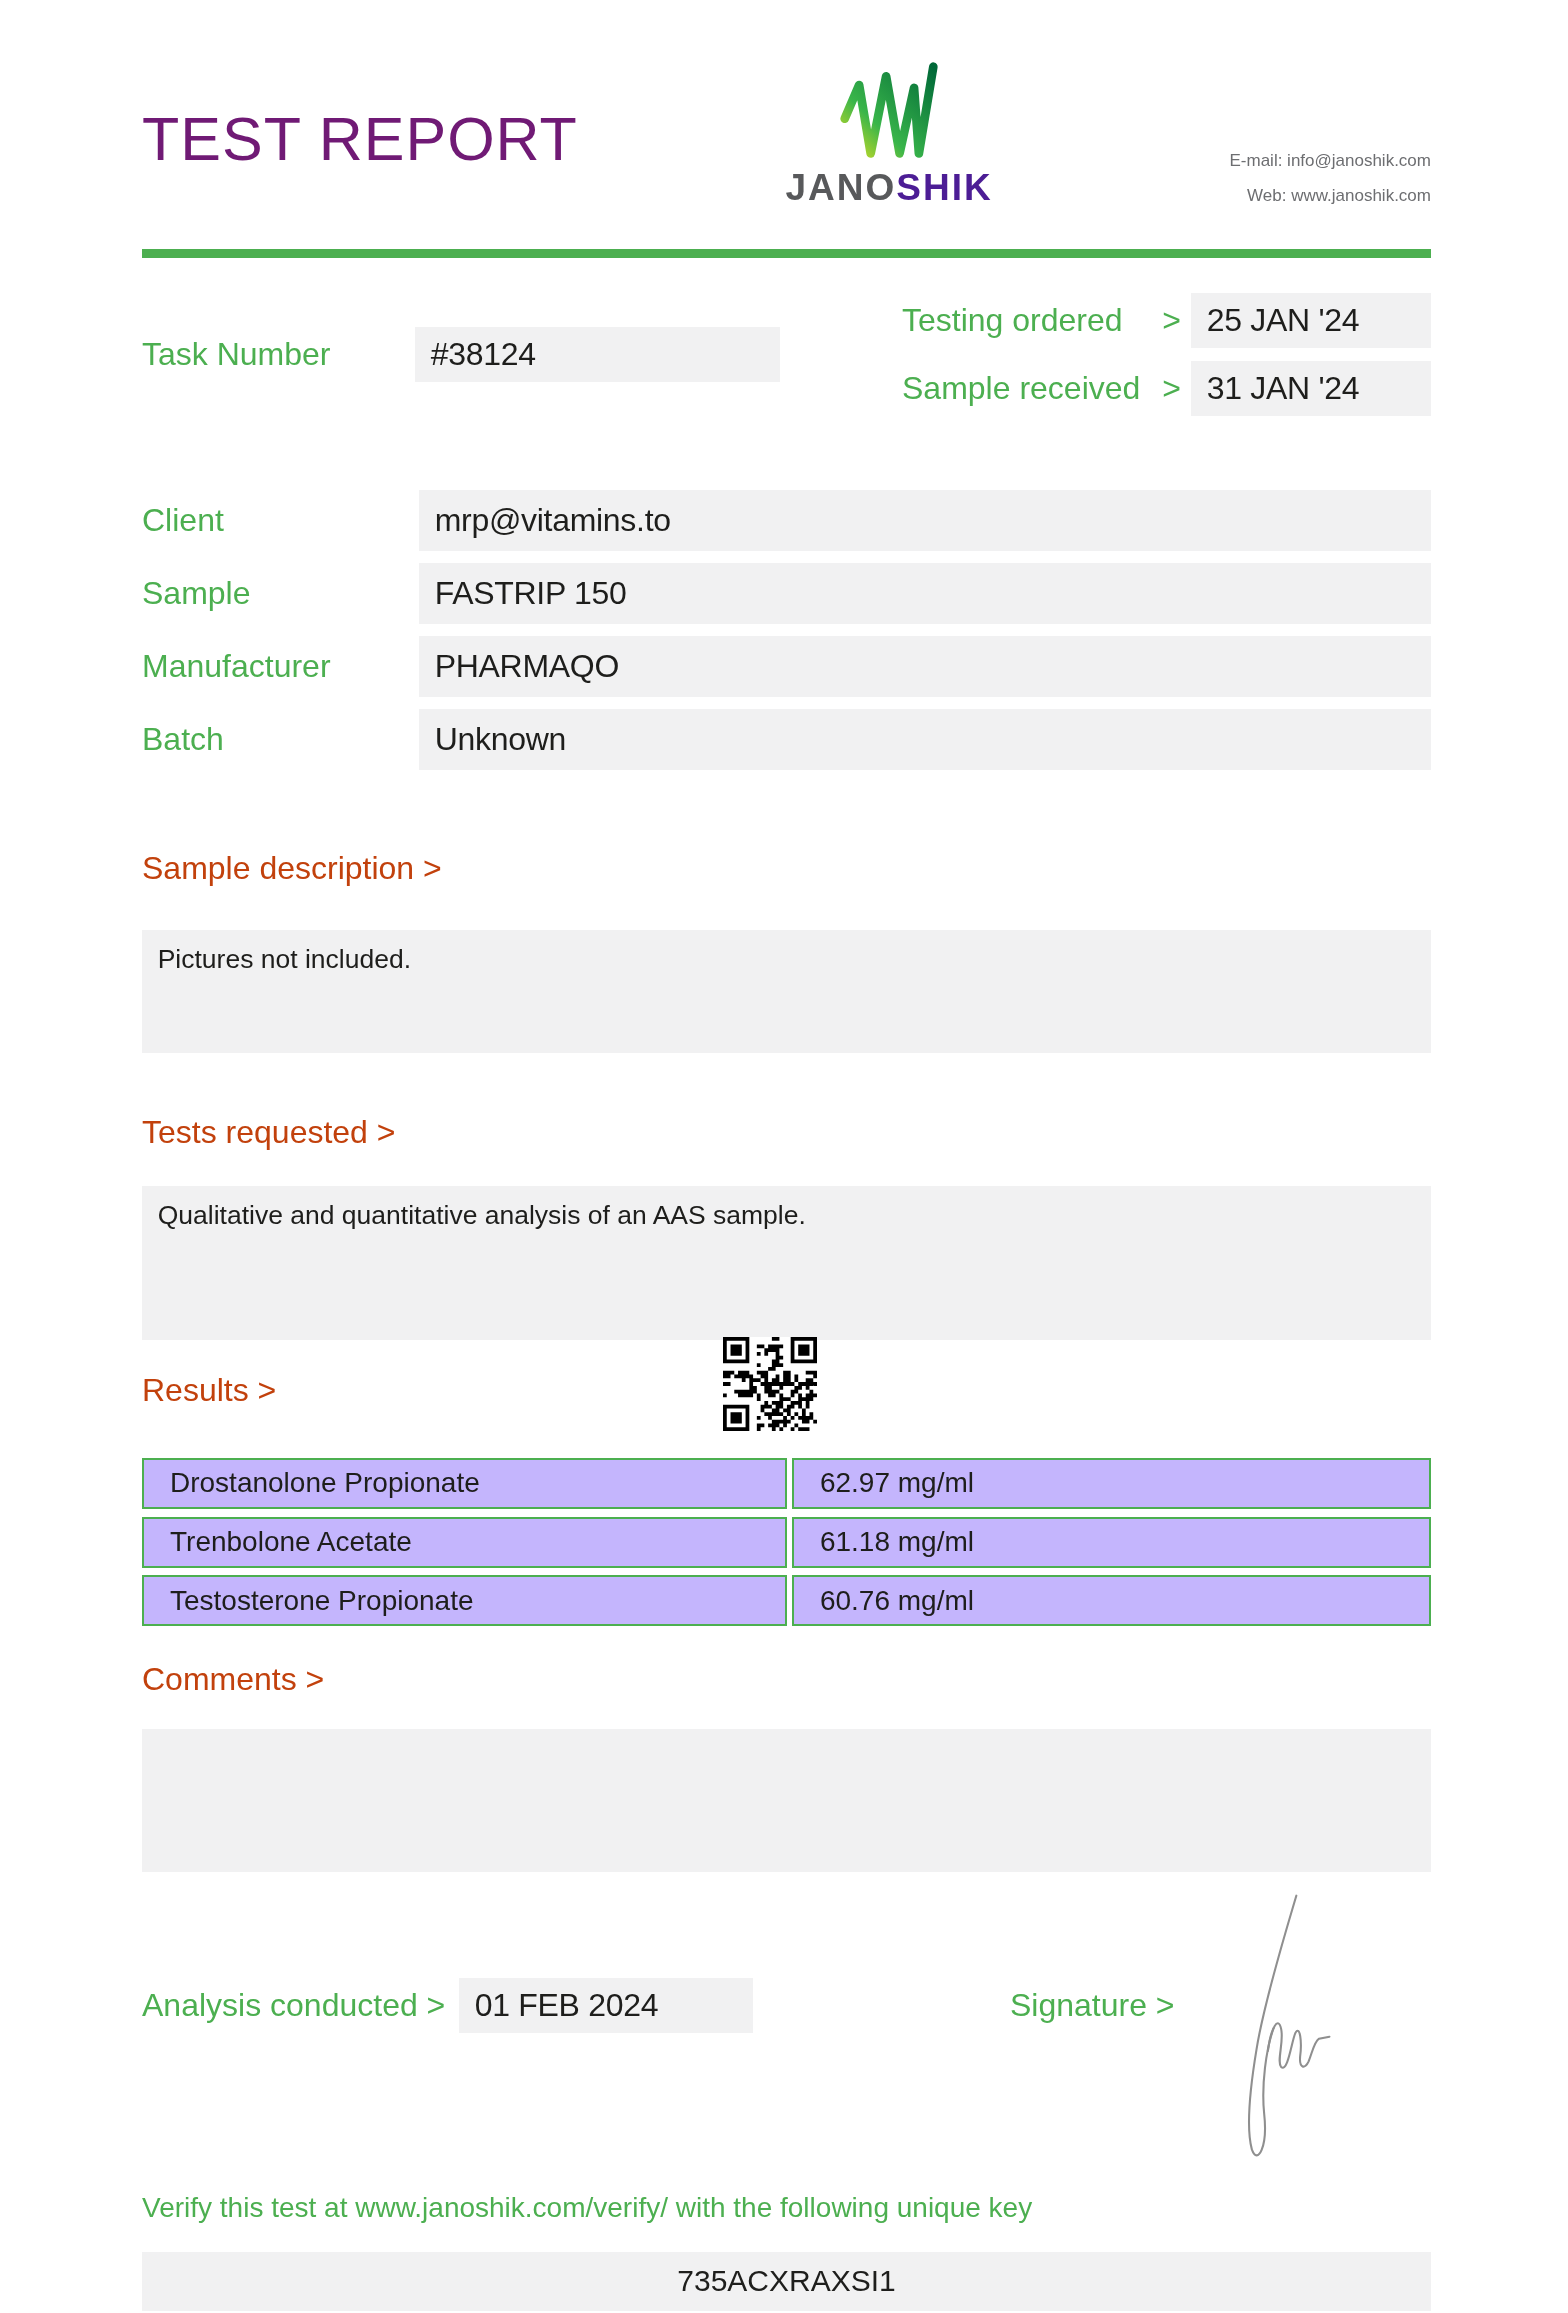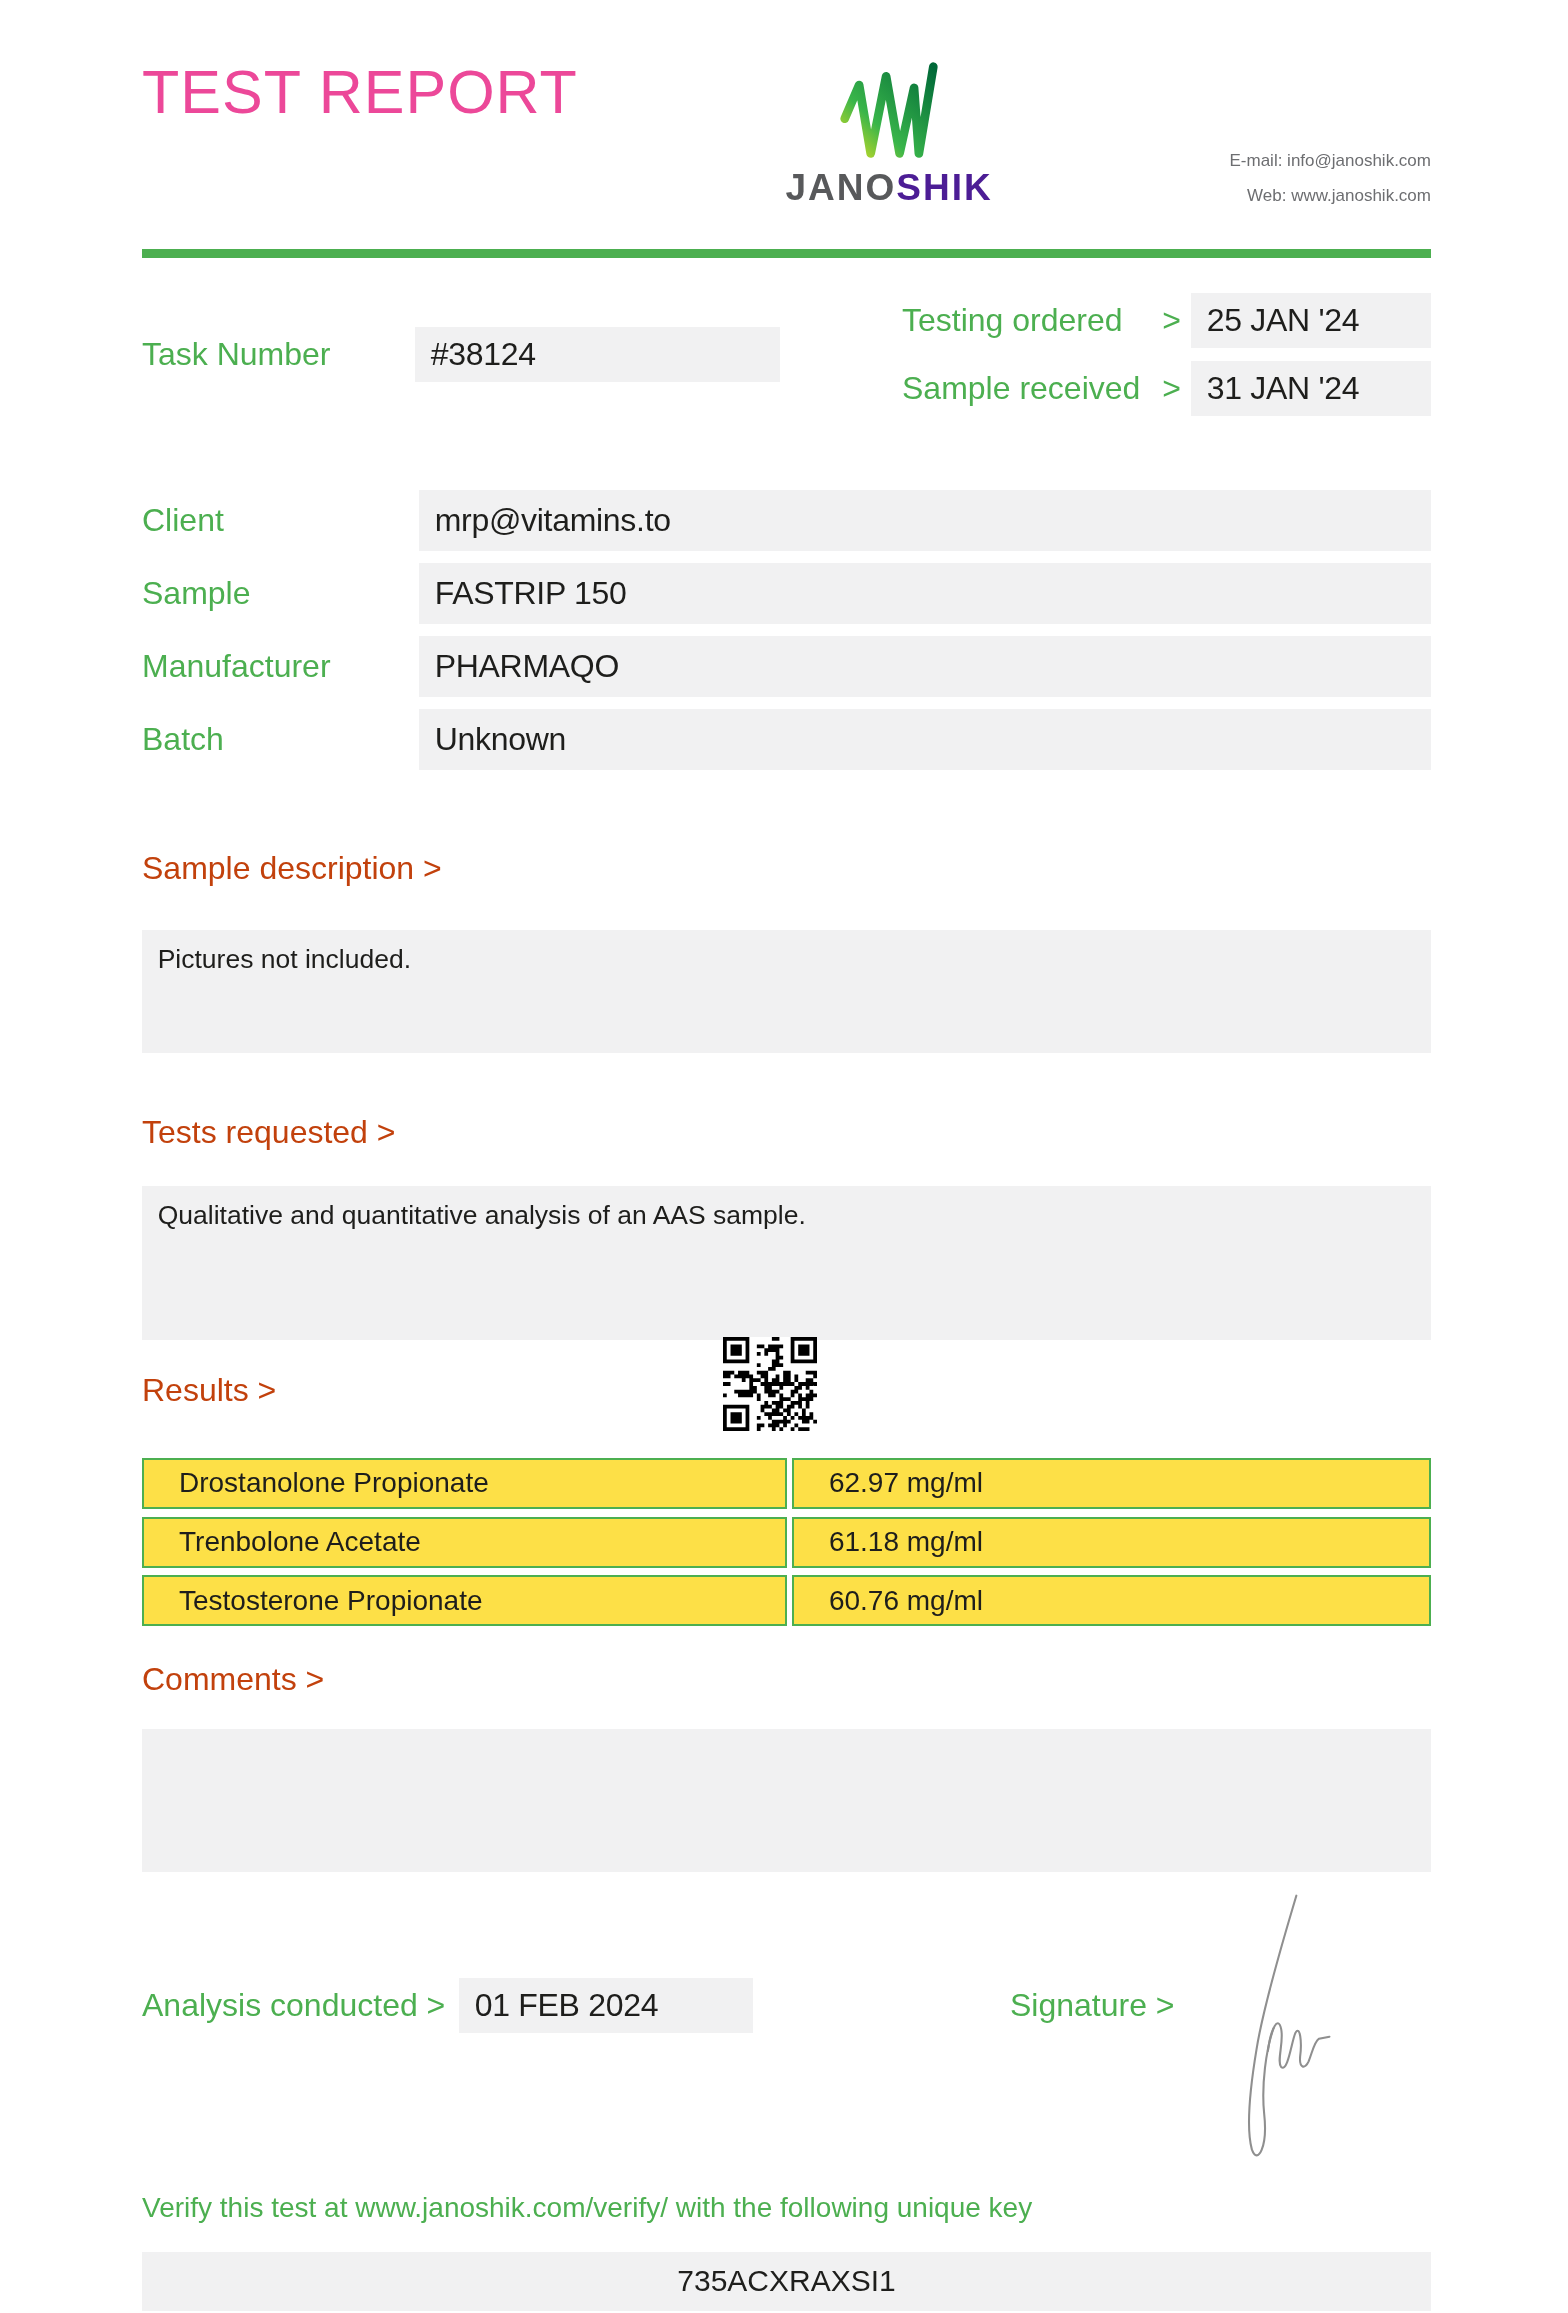--- a/index.html
+++ b/index.html
@@ -4,21 +4,21 @@
 <style>
   html,body{margin:0;padding:0;}
   body{
     width:1568px;height:2313px;background:#ffffff;position:relative;overflow:hidden;
     font-family:"Liberation Sans", sans-serif;color:#1e1e1c;
   }
   .page{position:absolute;left:142px;top:0;width:1289px;}
 
   
   .header{display:flex;justify-content:space-between;align-items:flex-start;margin-top:57px;height:155px;}
-  .report-title{font-size:61px;letter-spacing:1px;color:#ec4899;font-weight:400;white-space:nowrap;}
+  .report-title{font-size:61px;letter-spacing:1px;color:#701a75;font-weight:400;margin-top:47px;white-space:nowrap;}
   .logo{display:flex;flex-direction:column;align-items:center;margin-left:-29px;margin-top:2px;}
   .logo-icon{width:110px;height:106px;}
   .logo-word{font-size:37px;font-weight:700;letter-spacing:2px;margin-top:2px;}
   .logo-word .p1{color:#58595b;}
   .logo-word .p2{color:#4c1d95;}
   .contact{margin-top:86px;text-align:right;color:#6d6e71;font-size:17px;line-height:35px;white-space:nowrap;}
 
   .rule{height:8.8px;background:#4CAF50;margin-top:37px;}
 
   
@@ -45,22 +45,22 @@
   .section-heading{color:#c2410c;font-size:32px;font-weight:400;}
   .h-desc{margin-top:80px;}
   .box-desc{margin-top:43px;background:#f1f1f2;height:123px;padding:13.7px 15.7px;box-sizing:border-box;font-size:26.5px;}
   .h-tests{margin-top:61px;}
   .box-tests{margin-top:35px;background:#f1f1f2;height:154px;padding:13.7px 15.7px;box-sizing:border-box;font-size:26.5px;}
 
   .results{position:relative;margin-top:32px;}
   .qr{position:absolute;left:581px;top:-35px;width:94px;height:94px;}
   .results-table{margin-top:49px;display:flex;flex-direction:column;gap:7.8px;}
   .r-row{display:flex;gap:4.9px;}
-  .r-cell{border:2.9px solid #4CAF50;height:51px;display:flex;align-items:center;padding-left:35px;
-          font-size:28px;background:#fde047;box-sizing:border-box;}
+  .r-cell{border:2.9px solid #4CAF50;height:51px;display:flex;align-items:center;padding-left:26px;
+          font-size:28px;background:#c4b5fd;box-sizing:border-box;}
   .r-name{width:645px;}
   .r-val{flex:1;}
 
   .h-comments{margin-top:35px;}
   .box-comments{margin-top:31px;background:#f1f1f2;height:143px;}
 
   
   .footer-row{display:flex;align-items:center;margin-top:106px;}
   .analysis-label{font-size:32px;}
   .analysis-box{width:294px;margin-left:13.7px;}

